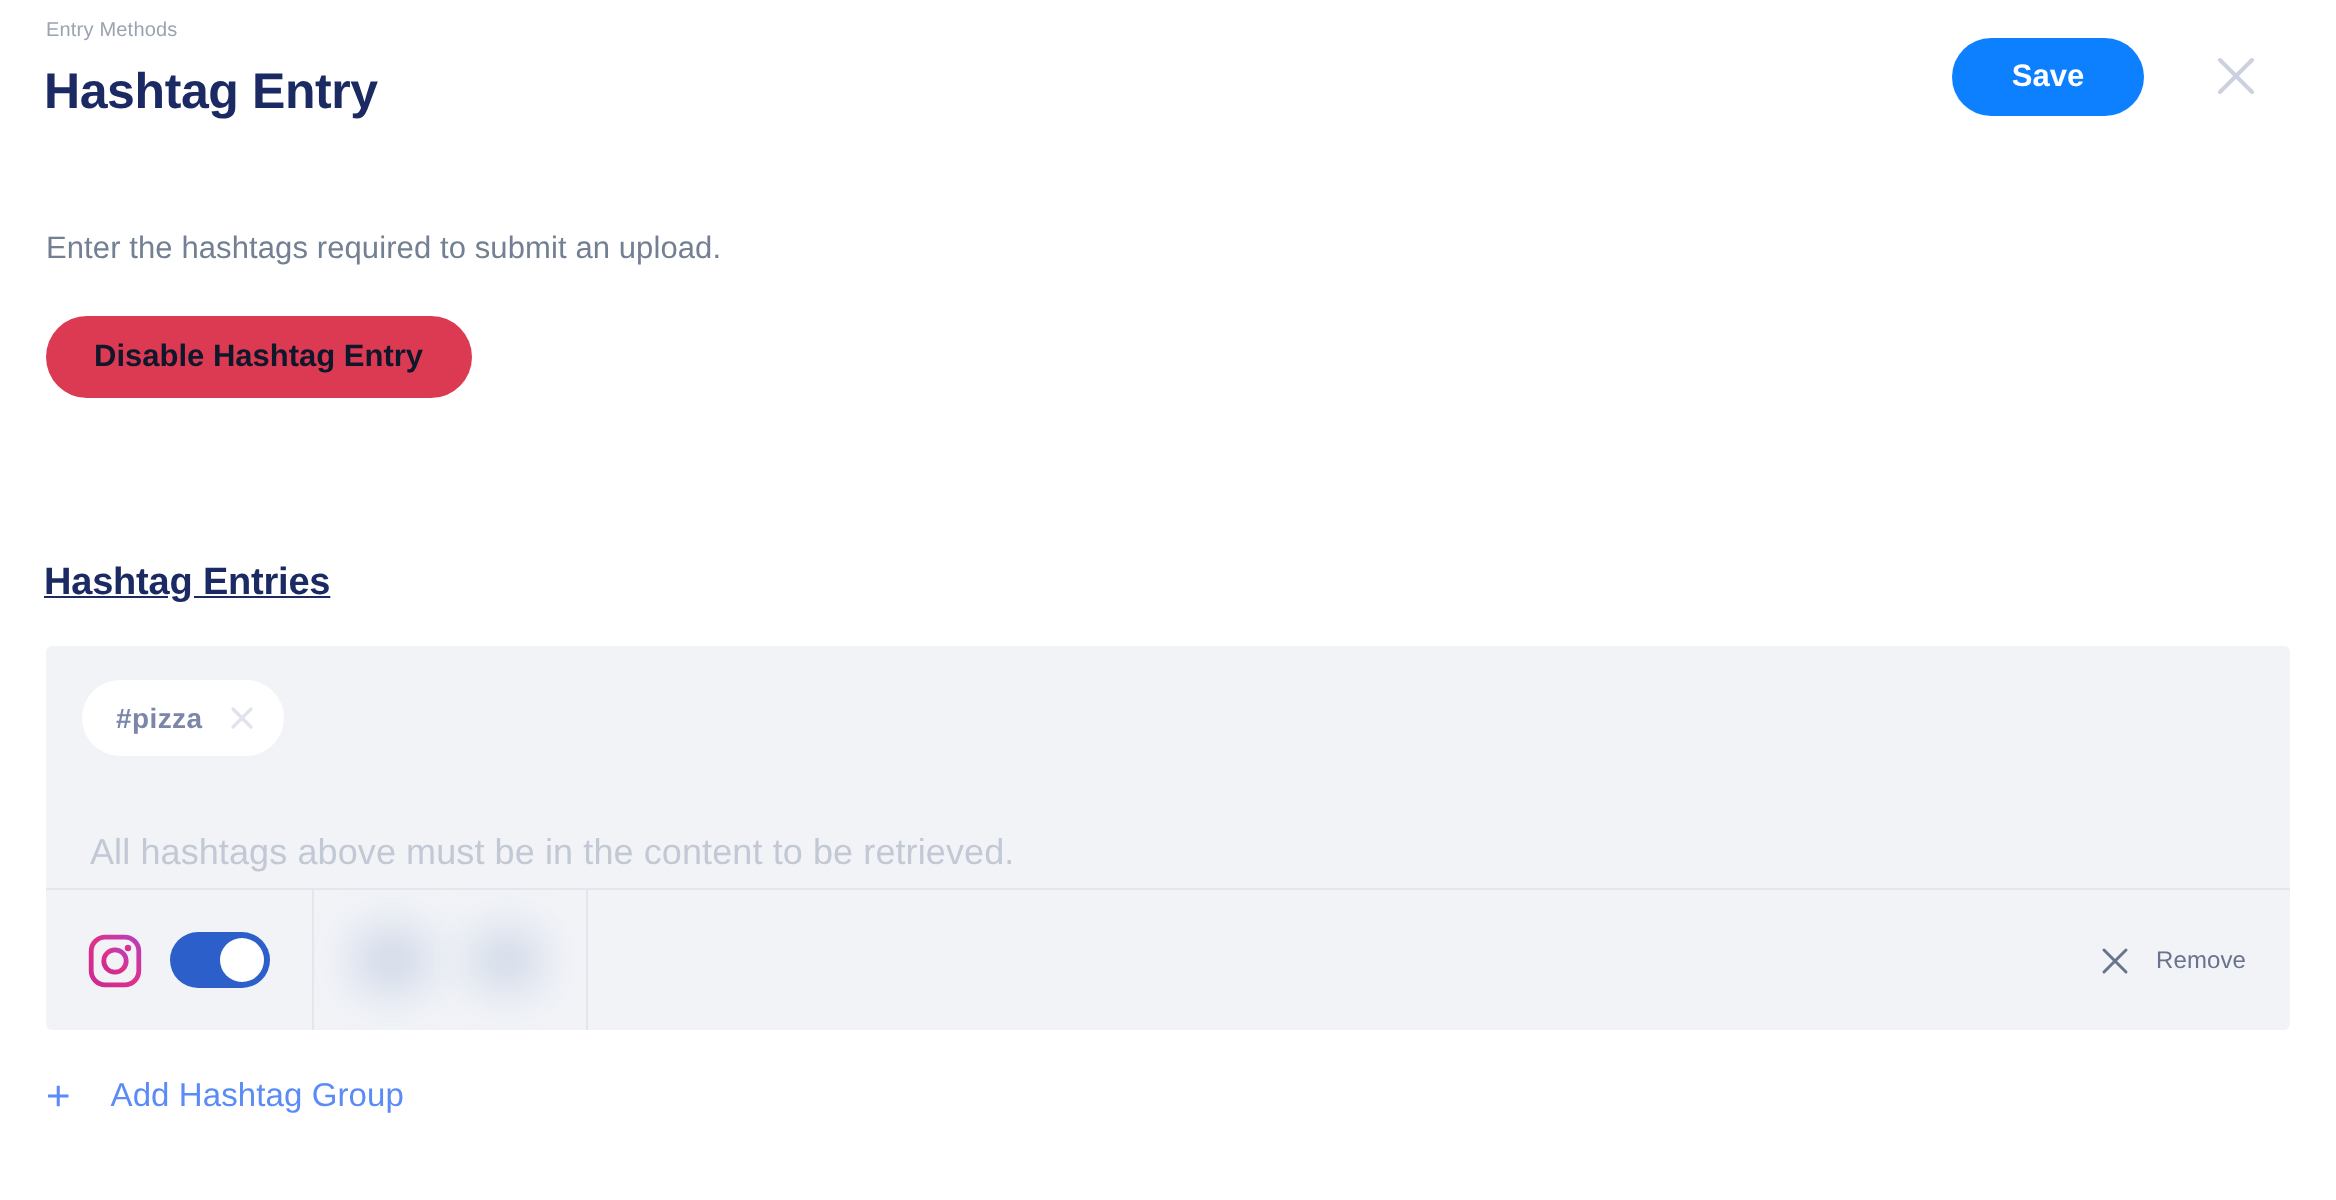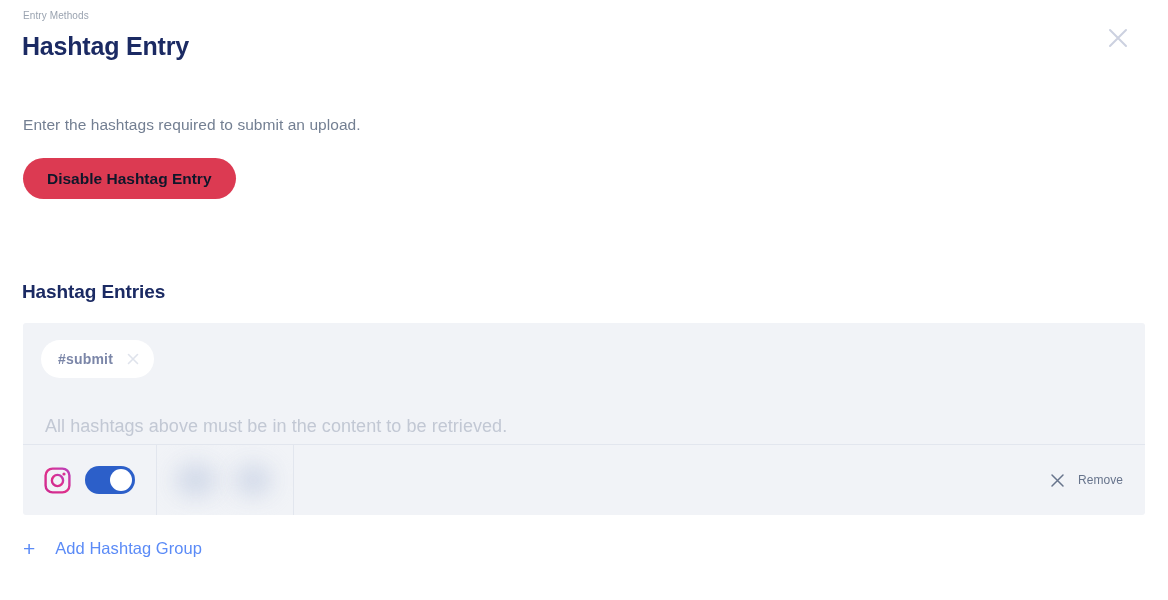--- a/index.html
+++ b/index.html
@@ -93,20 +93,21 @@
 
   
   .section-title {
     position: absolute;
     left: 22px;
     top: 281px;
     font-size: 19px;
     font-weight: bold;
     color: #1b2a63;
     letter-spacing: -0.1px;
+    text-decoration: underline;
   }
 
   
   .panel {
     position: absolute;
     left: 23px;
     top: 323px;
     width: 1122px;
     height: 192px;
     background: #f1f3f7;
@@ -270,37 +271,38 @@
     color: #5b8bf7;
     letter-spacing: 0.05px;
   }
 </style>
 </head>
 <body>
 
 <div class="header">
   <div class="breadcrumb">Entry Methods</div>
   <div class="page-title">Hashtag Entry</div>
+  <button class="save-button">Save</button>
   <div class="close-icon">
     <svg viewBox="0 0 26 26" width="26" height="26" aria-hidden="true">
       <path d="M5 5 L21 21 M21 5 L5 21" stroke="#ccd1e0" stroke-width="2" stroke-linecap="round" fill="none"></path>
     </svg>
   </div>
 </div>
 
 <div class="description">Enter the hashtags required to submit an upload.</div>
 <button class="disable-button">Disable Hashtag Entry</button>
 
 <div class="section-title">Hashtag Entries</div>
 
 <div class="panel">
 
   <div class="panel-top">
     <div class="chip">
-      <span class="chip-label">#submit</span>
+      <span class="chip-label">#pizza</span>
       <span class="chip-remove">
         <svg viewBox="0 0 16 16" width="16" height="16" aria-hidden="true">
           <path d="M3.5 3.5 L12.5 12.5 M12.5 3.5 L3.5 12.5" stroke="#dfe3ec" stroke-width="1.6" stroke-linecap="round" fill="none"></path>
         </svg>
       </span>
     </div>
     <div class="panel-hint">All hashtags above must be in the content to be retrieved.</div>
   </div>
 
   <div class="panel-divider"></div>

